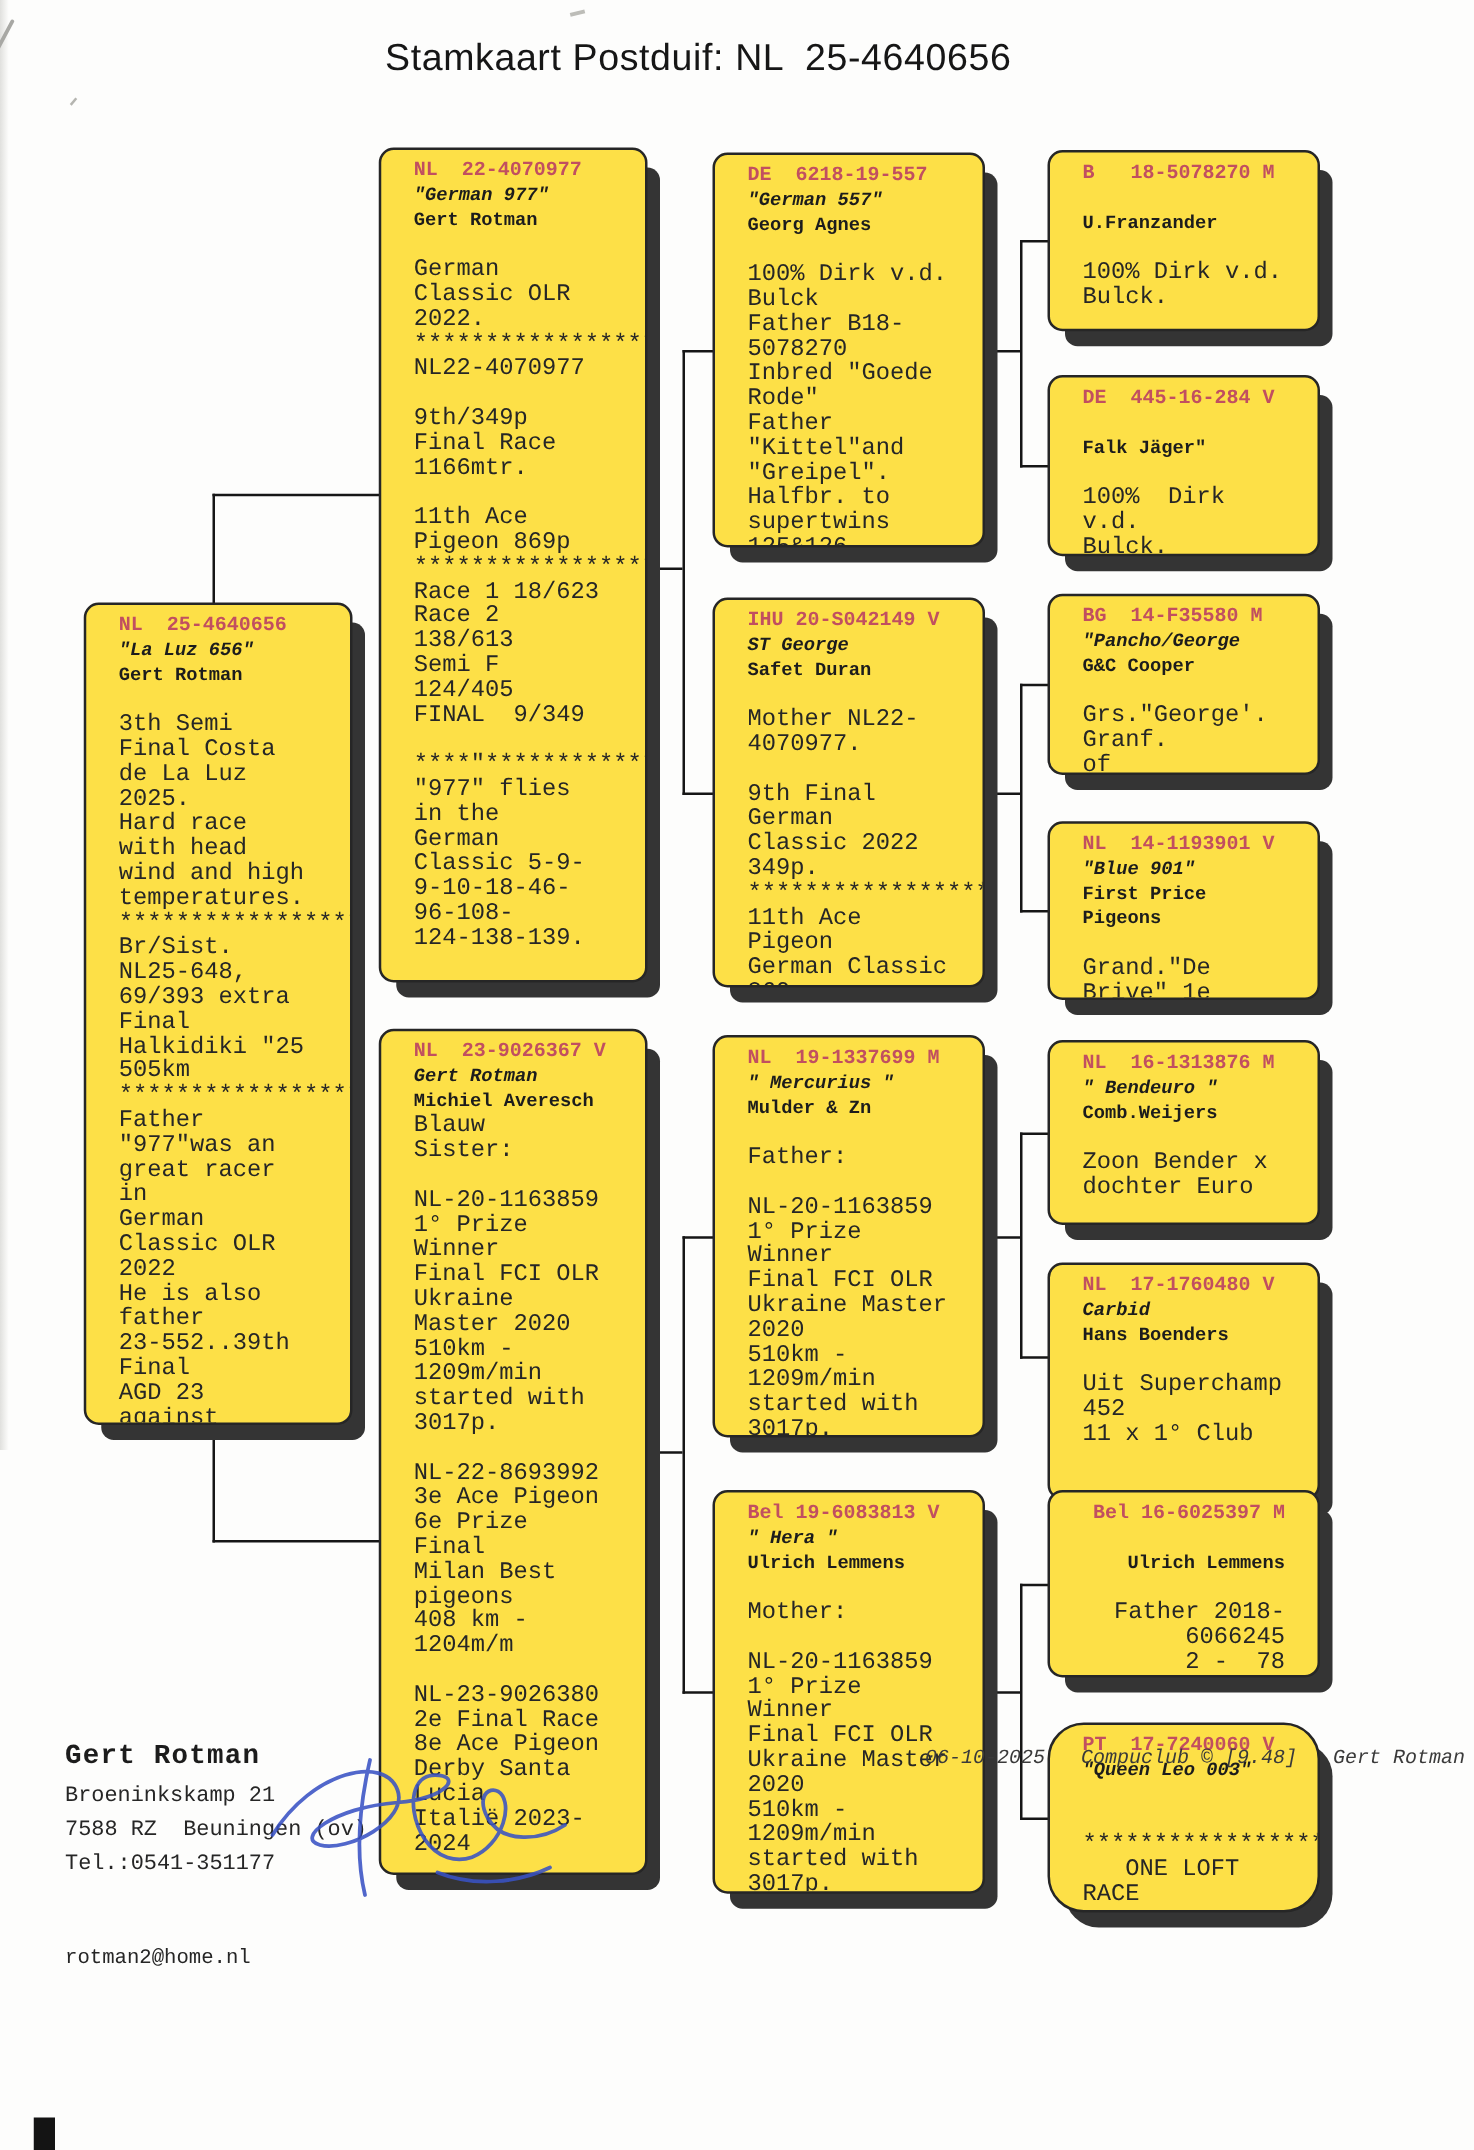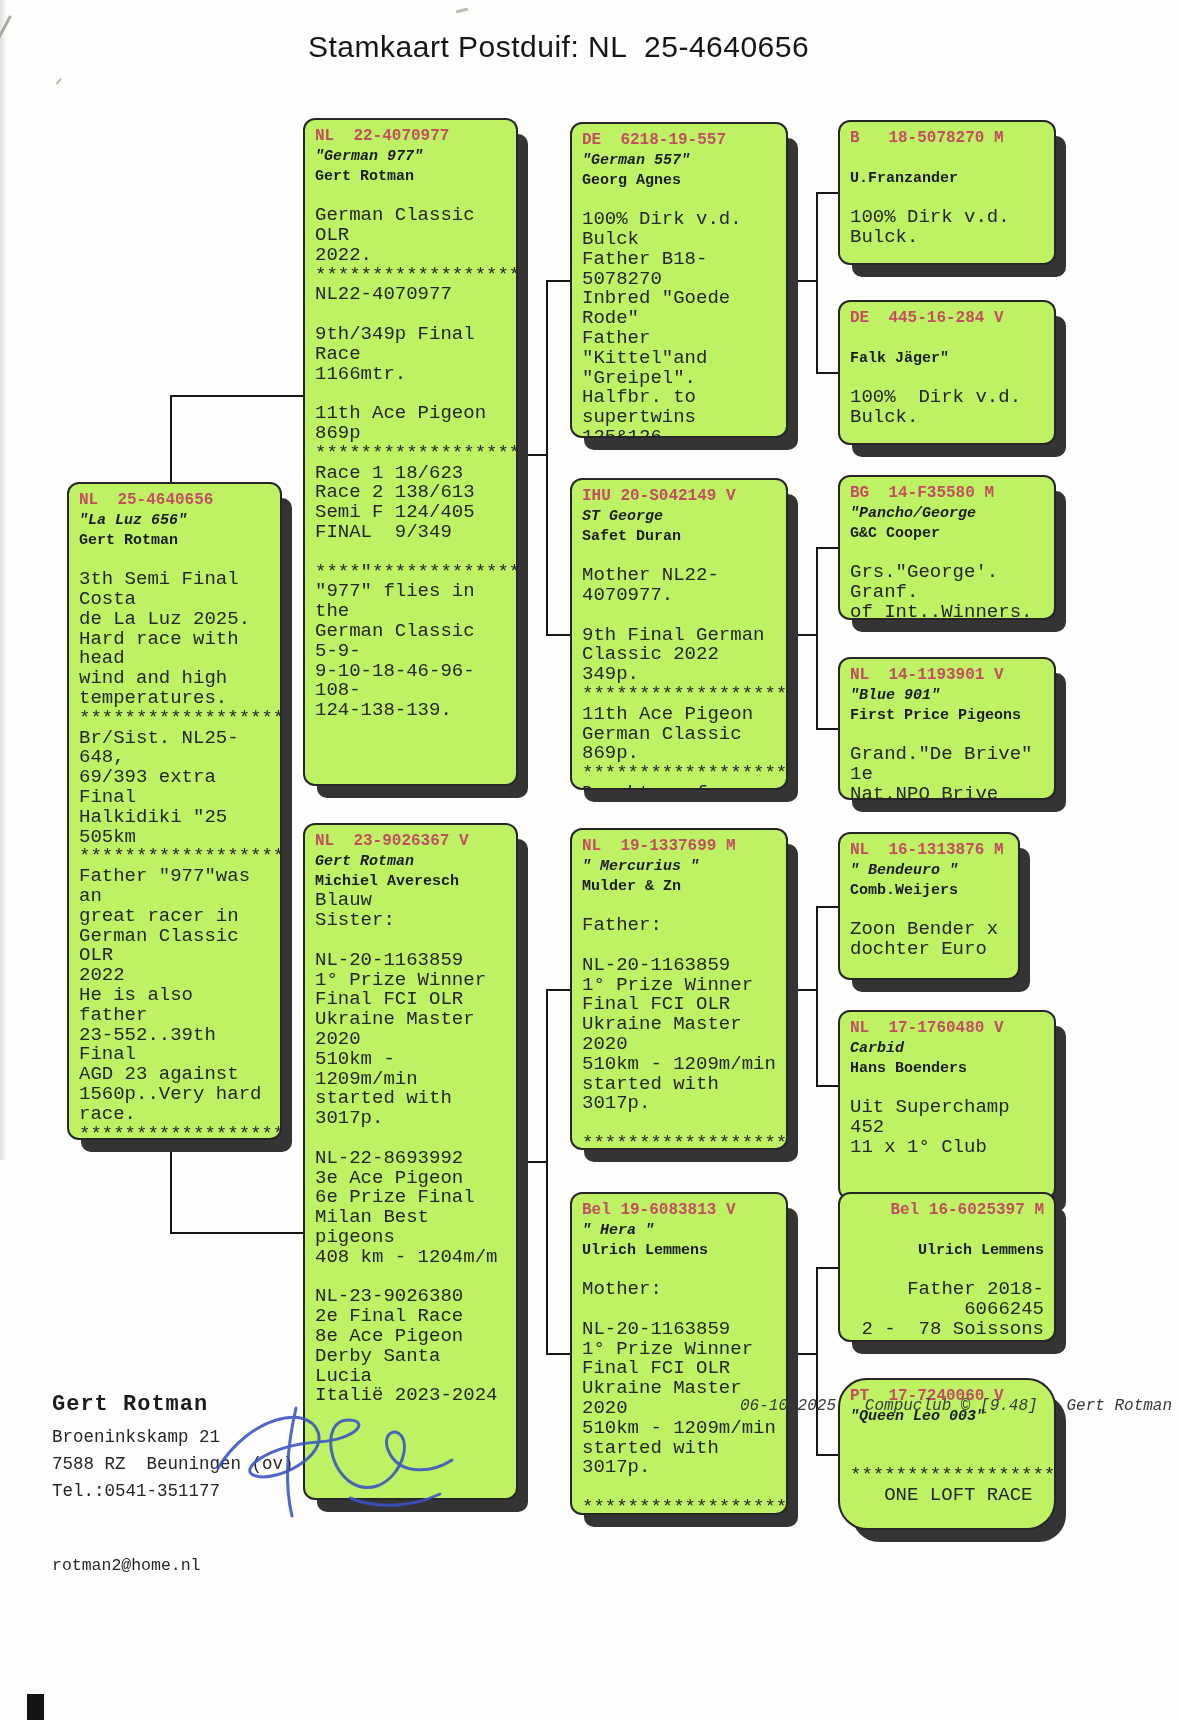--- a/index.html
+++ b/index.html
@@ -23,42 +23,42 @@
     background:#141414; }
 
   .page-title {
     position:absolute; left:308px; top:30px;
     font-family:"Liberation Sans","DejaVu Sans",sans-serif;
     font-size:30px; color:#161616; letter-spacing:.5px; white-space:pre;
   }
 
   
   .pbox {
-    position:absolute; box-sizing:border-box; background:#bef264;
+    position:absolute; box-sizing:border-box; background:#fde047;
     border:2px solid #262626; border-radius:12px;
     box-shadow:12px 14px 0 -2px #343434;
-    padding:7px 10px; line-height:19.8px; overflow:hidden;
+    padding:7px 26px; line-height:19.8px; overflow:hidden;
   }
   .ring  { font-size:16px; font-weight:bold; color:#c14f60; white-space:pre; }
   .pname { font-size:15px; font-weight:bold; font-style:italic; white-space:pre-wrap; }
   .owner { font-size:15px; font-weight:bold; white-space:pre-wrap; }
   .pbody { font-size:19px; color:#262626; white-space:pre-wrap; }
 
   .b-subject { left:67px;  top:482px;  width:215px; height:658px; }
   .b-father  { left:303px; top:118px;  width:215px; height:668px; }
   .b-mother  { left:303px; top:823px;  width:215px; height:677px; }
   .b-gp1 { left:570px; top:122px;  width:218px; height:316px; }
   .b-gp2 { left:570px; top:478px;  width:218px; height:312px; }
   .b-gp3 { left:570px; top:828px;  width:218px; height:322px; }
   .b-gp4 { left:570px; top:1192px; width:218px; height:323px; }
   .b-ggp1 { left:838px; top:120px;  width:218px; height:145px; }
   .b-ggp2 { left:838px; top:300px;  width:218px; height:145px; }
   .b-ggp3 { left:838px; top:475px;  width:218px; height:145px; }
   .b-ggp4 { left:838px; top:657px;  width:218px; height:143px; }
-  .b-ggp5 { left:838px; top:832px;  width:182px; height:148px; }
+  .b-ggp5 { left:838px; top:832px;  width:218px; height:148px; }
   .b-ggp6 { left:838px; top:1010px; width:218px; height:190px; }
   .b-ggp7 { left:838px; top:1192px; width:218px; height:150px;text-align:right; }
   .b-ggp8 { left:838px; top:1378px; width:218px; height:152px;border-radius:29px; }
 
   
   .cl { position:absolute; background:#161616; }
   .cl-h { height:2px; } .cl-v { width:2px; }
 
   
   .breeder-name { position:absolute; left:52px; top:1392px;

